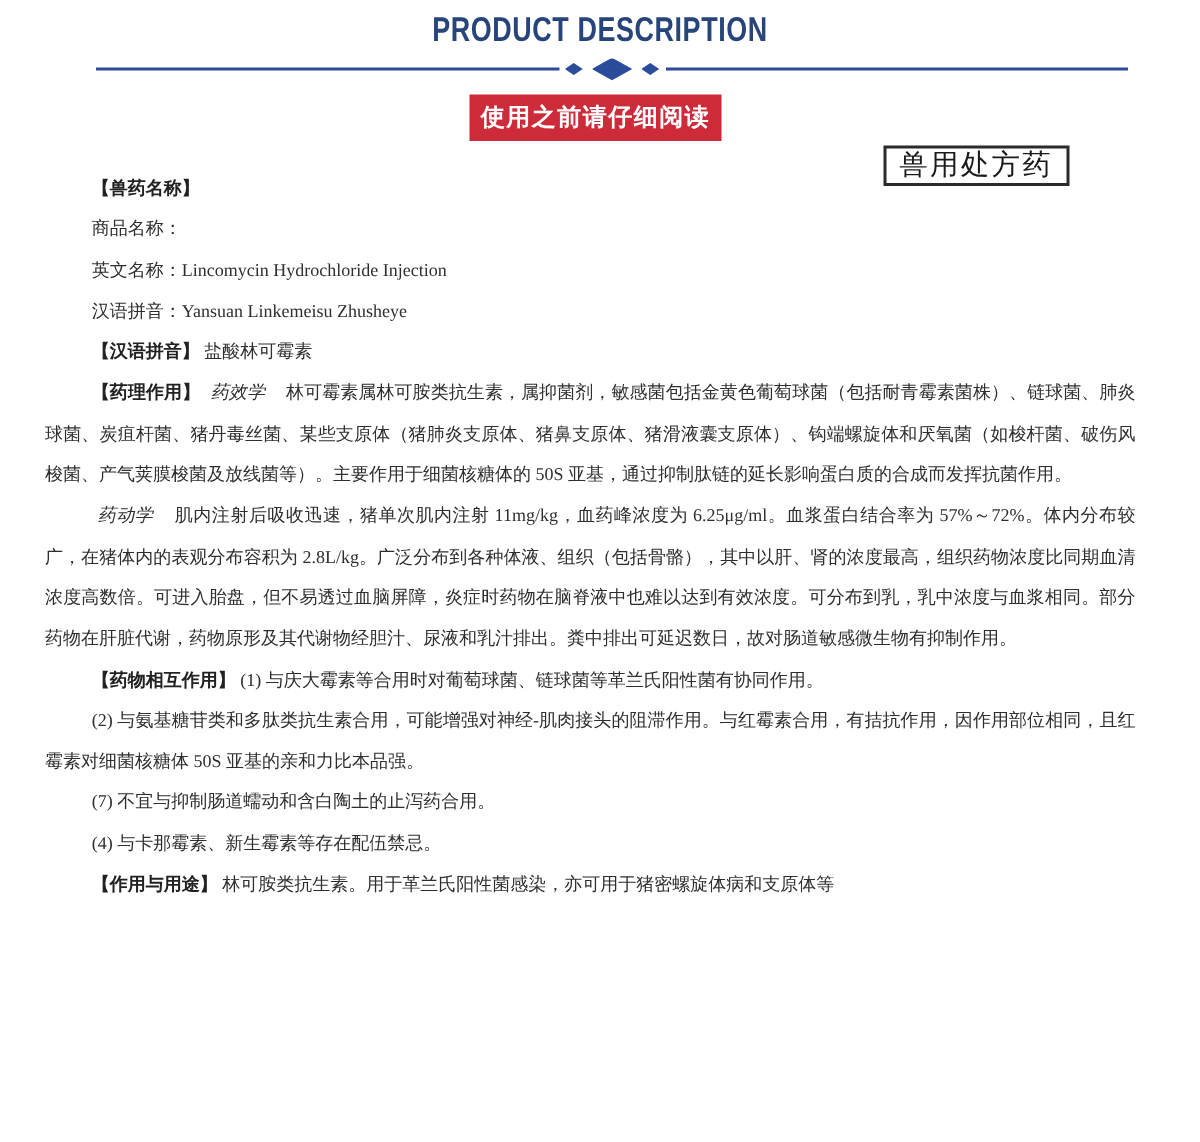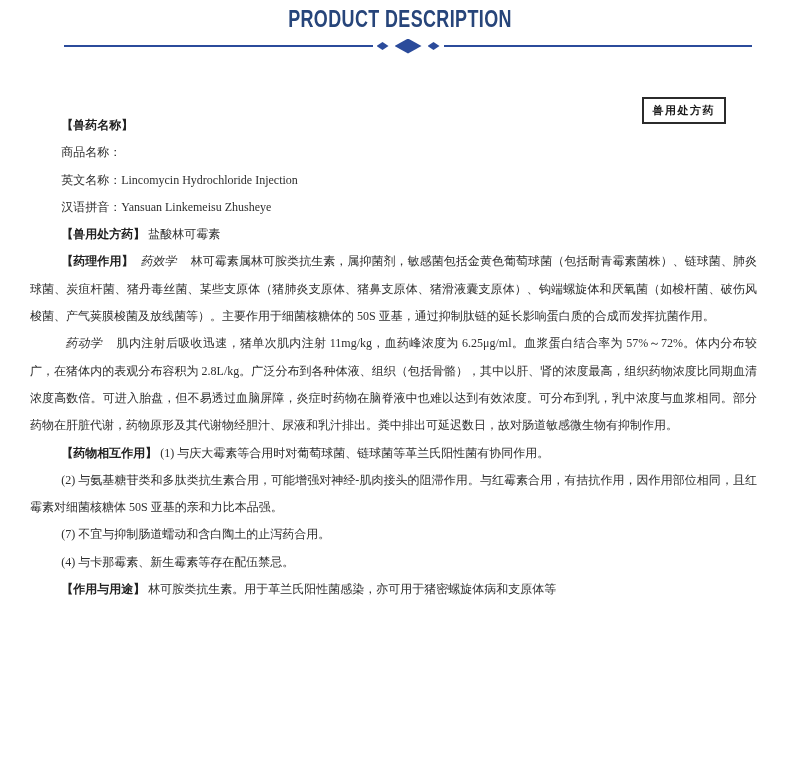--- a/index.html
+++ b/index.html
@@ -30,24 +30,24 @@
   .d-lg{width:27px;height:15px;background:var(--divider-blue);margin:0 2px;
     clip-path:polygon(50% 0,100% 50%,50% 100%,0 50%);}
   .notice{
     width:168px;height:31px;margin:9px auto 0;transform:translateX(-3px);
     background:var(--notice-red);color:var(--notice-text);
     font-family:"Liberation Sans","DejaVu Sans",sans-serif;
     font-weight:bold;font-size:16px;line-height:31px;letter-spacing:1px;
     text-align:center;
   }
   .badge{
-    position:absolute;top:97px;right:74px;background:#fff;
+    position:absolute;top:97px;right:87px;background:#fff;
     border:2px solid var(--badge-border);padding:1px 9px;
     font-family:"Liberation Sans","DejaVu Sans",sans-serif;
-    font-weight:bold;font-size:11px;line-height:21px;letter-spacing:1.5px;
+    font-weight:normal;font-size:19px;line-height:21px;letter-spacing:1.5px;
     color:#1a1a1a;
   }
   .doc{
     position:absolute;top:112px;left:0;right:0;
     padding:0 43px 0 30px;
   }
   .para{
     margin:0;text-indent:2.6em;text-align:justify;
     font-size:12px;line-height:27.3px;
   }
@@ -62,35 +62,36 @@
 
 <header>
   <h1 class="page-title">PRODUCT DESCRIPTION</h1>
   <div class="divider">
     <span class="line"></span>
     <span class="d-sm"></span>
     <span class="d-lg"></span>
     <span class="d-sm"></span>
     <span class="line"></span>
   </div>
+  <div class="notice">使用之前请仔细阅读</div>
 </header>
 
 <div class="badge">兽用处方药</div>
 
 <main class="doc">
   <p class="para"><b class="head">【兽药名称】</b><span class="body"></span></p>
 
 
   <p class="para"><span class="body">商品名称：</span></p>
 
   <p class="para"><span class="body">英文名称：Lincomycin Hydrochloride Injection</span></p>
 
   <p class="para"><span class="body">汉语拼音：Yansuan Linkemeisu Zhusheye</span></p>
 
-  <p class="para"><b class="head">【兽用处方药】</b><span class="body">盐酸林可霉素</span></p>
+  <p class="para"><b class="head">【汉语拼音】</b><span class="body">盐酸林可霉素</span></p>
 
 
   <p class="para"><b class="head">【药理作用】</b><i class="em">药效学</i><span class="body">　林可霉素属林可胺类抗生素，属抑菌剂，敏感菌包括金黄色葡萄球菌（包括耐青霉素菌株）、链球菌、肺炎球菌、炭疽杆菌、猪丹毒丝菌、某些支原体（猪肺炎支原体、猪鼻支原体、猪滑液囊支原体）、钩端螺旋体和厌氧菌（如梭杆菌、破伤风梭菌、产气荚膜梭菌及放线菌等）。主要作用于细菌核糖体的 50S 亚基，通过抑制肽链的延长影响蛋白质的合成而发挥抗菌作用。</span></p>
 
   <p class="para"><i class="em">药动学</i><span class="body">　肌内注射后吸收迅速，猪单次肌内注射 11mg/kg，血药峰浓度为 6.25μg/ml。血浆蛋白结合率为 57%～72%。体内分布较广，在猪体内的表观分布容积为 2.8L/kg。广泛分布到各种体液、组织（包括骨骼），其中以肝、肾的浓度最高，组织药物浓度比同期血清浓度高数倍。可进入胎盘，但不易透过血脑屏障，炎症时药物在脑脊液中也难以达到有效浓度。可分布到乳，乳中浓度与血浆相同。部分药物在肝脏代谢，药物原形及其代谢物经胆汁、尿液和乳汁排出。粪中排出可延迟数日，故对肠道敏感微生物有抑制作用。</span></p>
 
   <p class="para"><b class="head">【药物相互作用】</b><span class="body">(1) 与庆大霉素等合用时对葡萄球菌、链球菌等革兰氏阳性菌有协同作用。</span></p>
 
   <p class="para"><span class="body">(2) 与氨基糖苷类和多肽类抗生素合用，可能增强对神经-肌肉接头的阻滞作用。与红霉素合用，有拮抗作用，因作用部位相同，且红霉素对细菌核糖体 50S 亚基的亲和力比本品强。</span></p>
 

